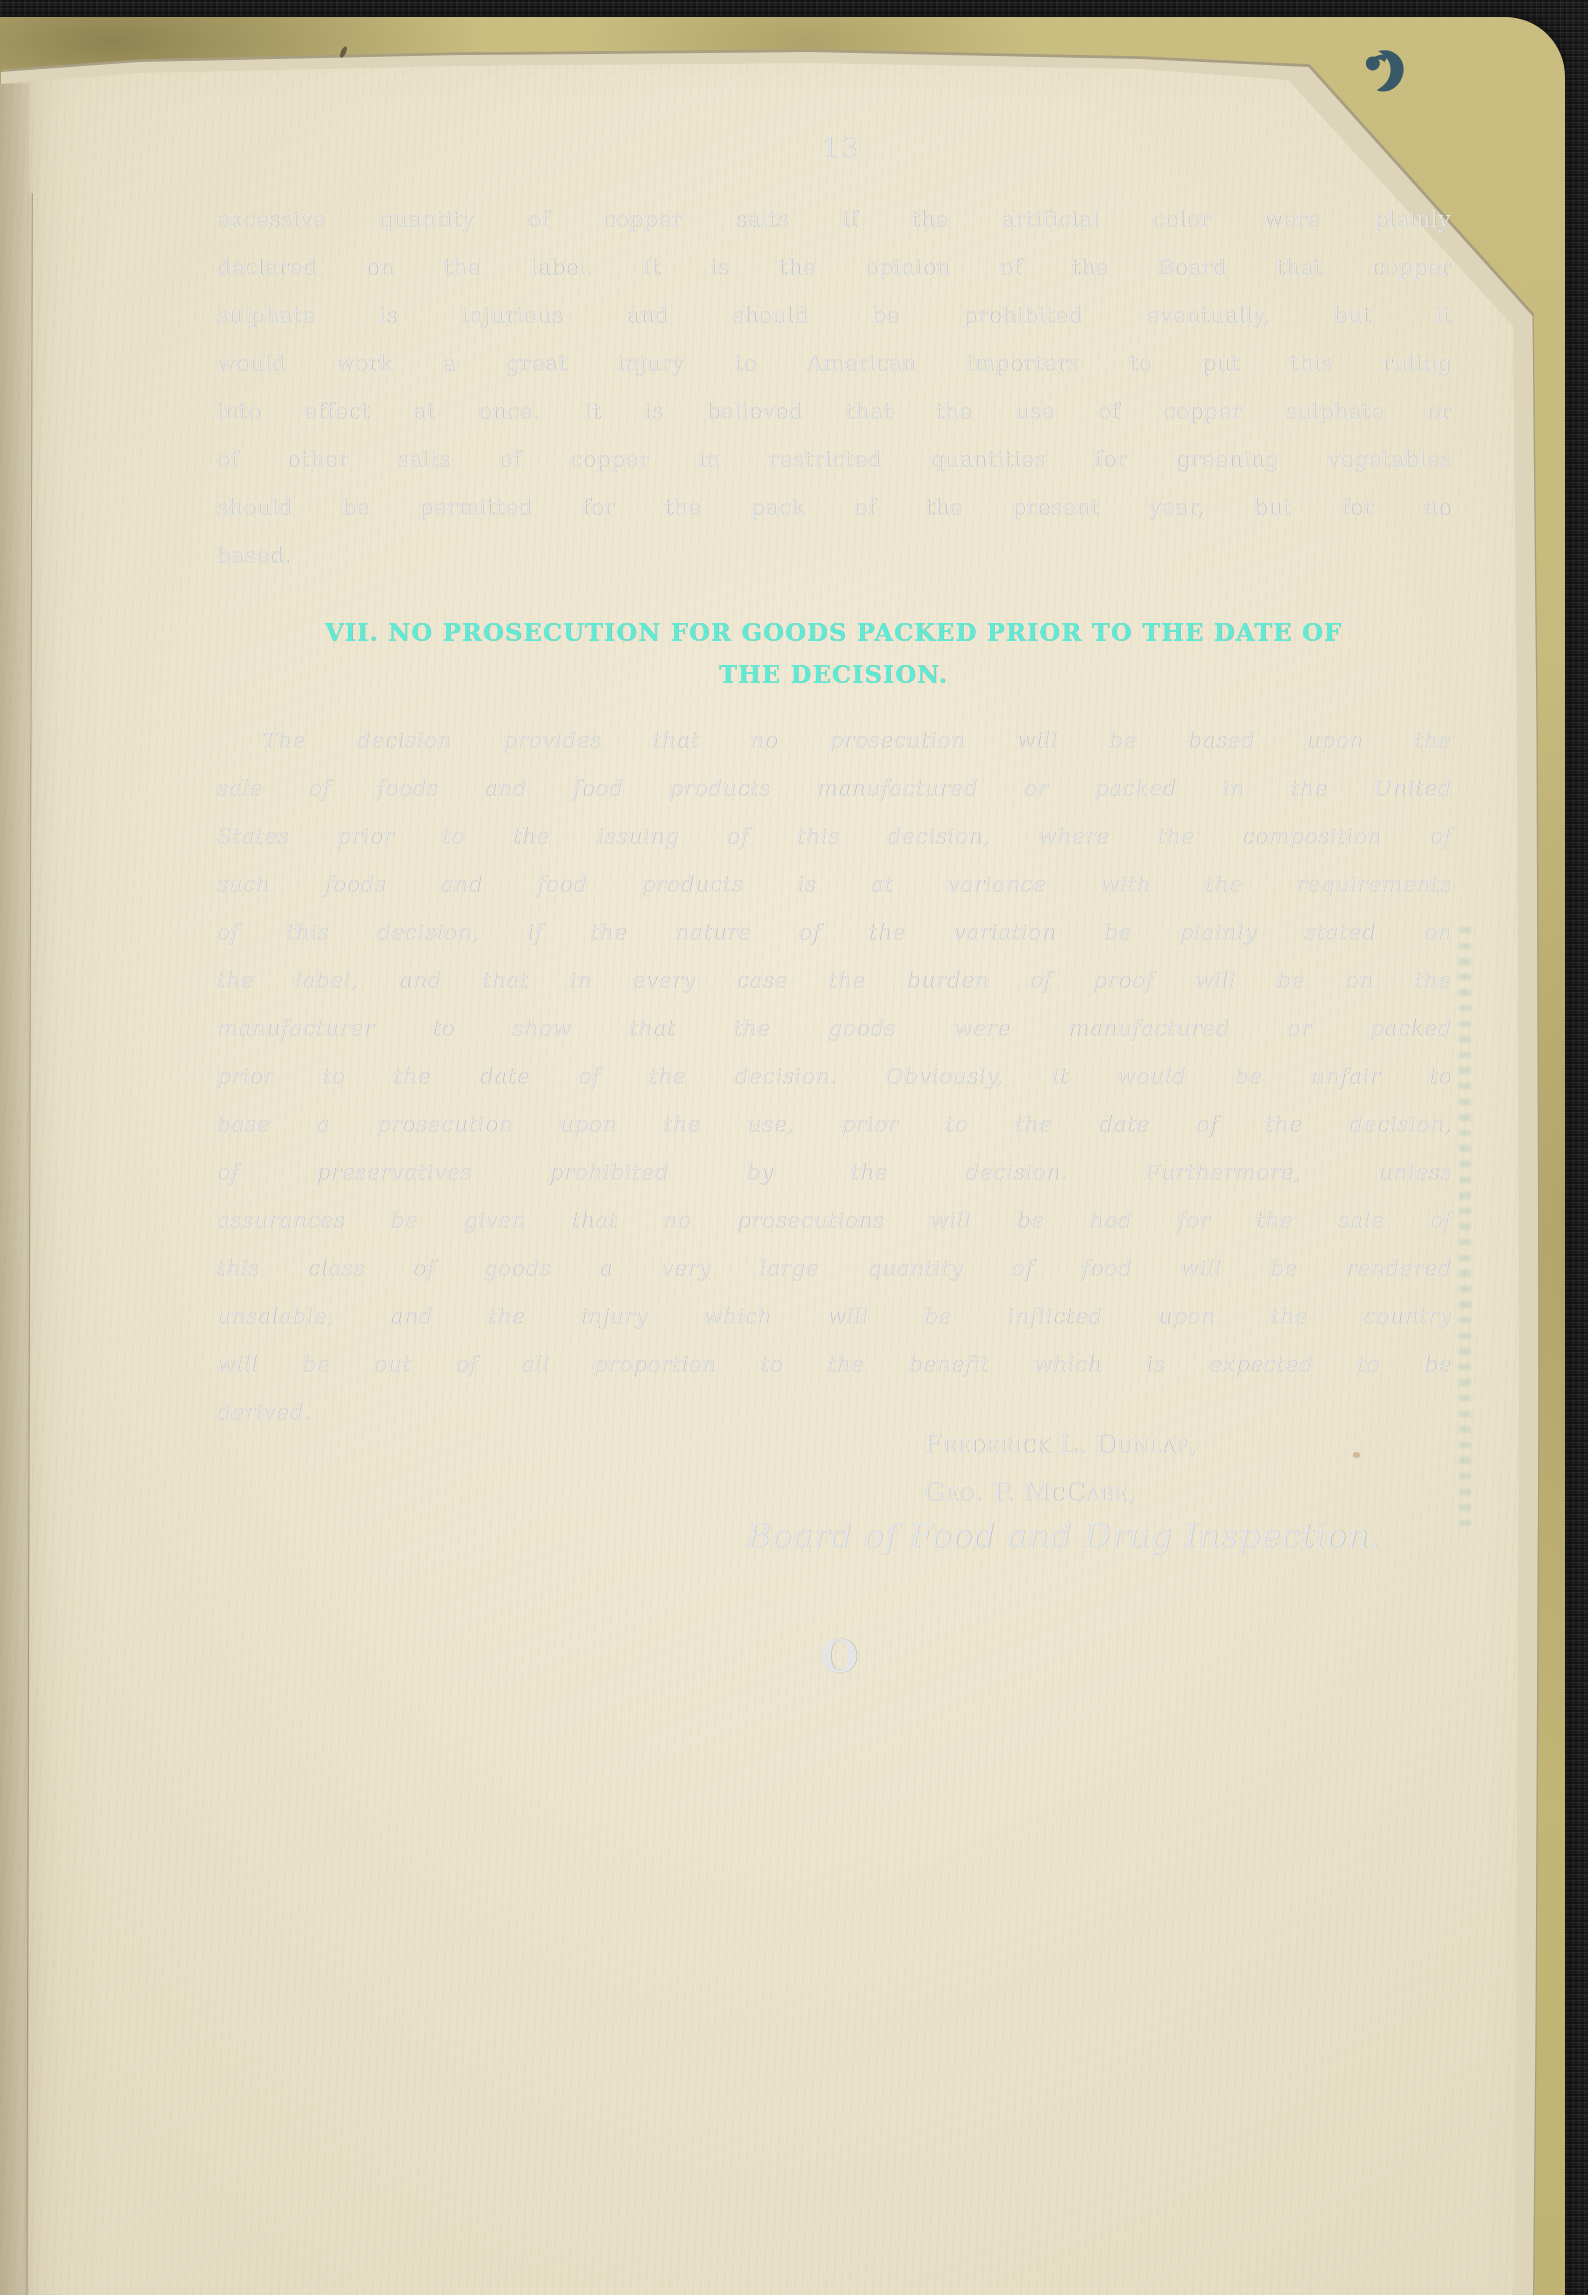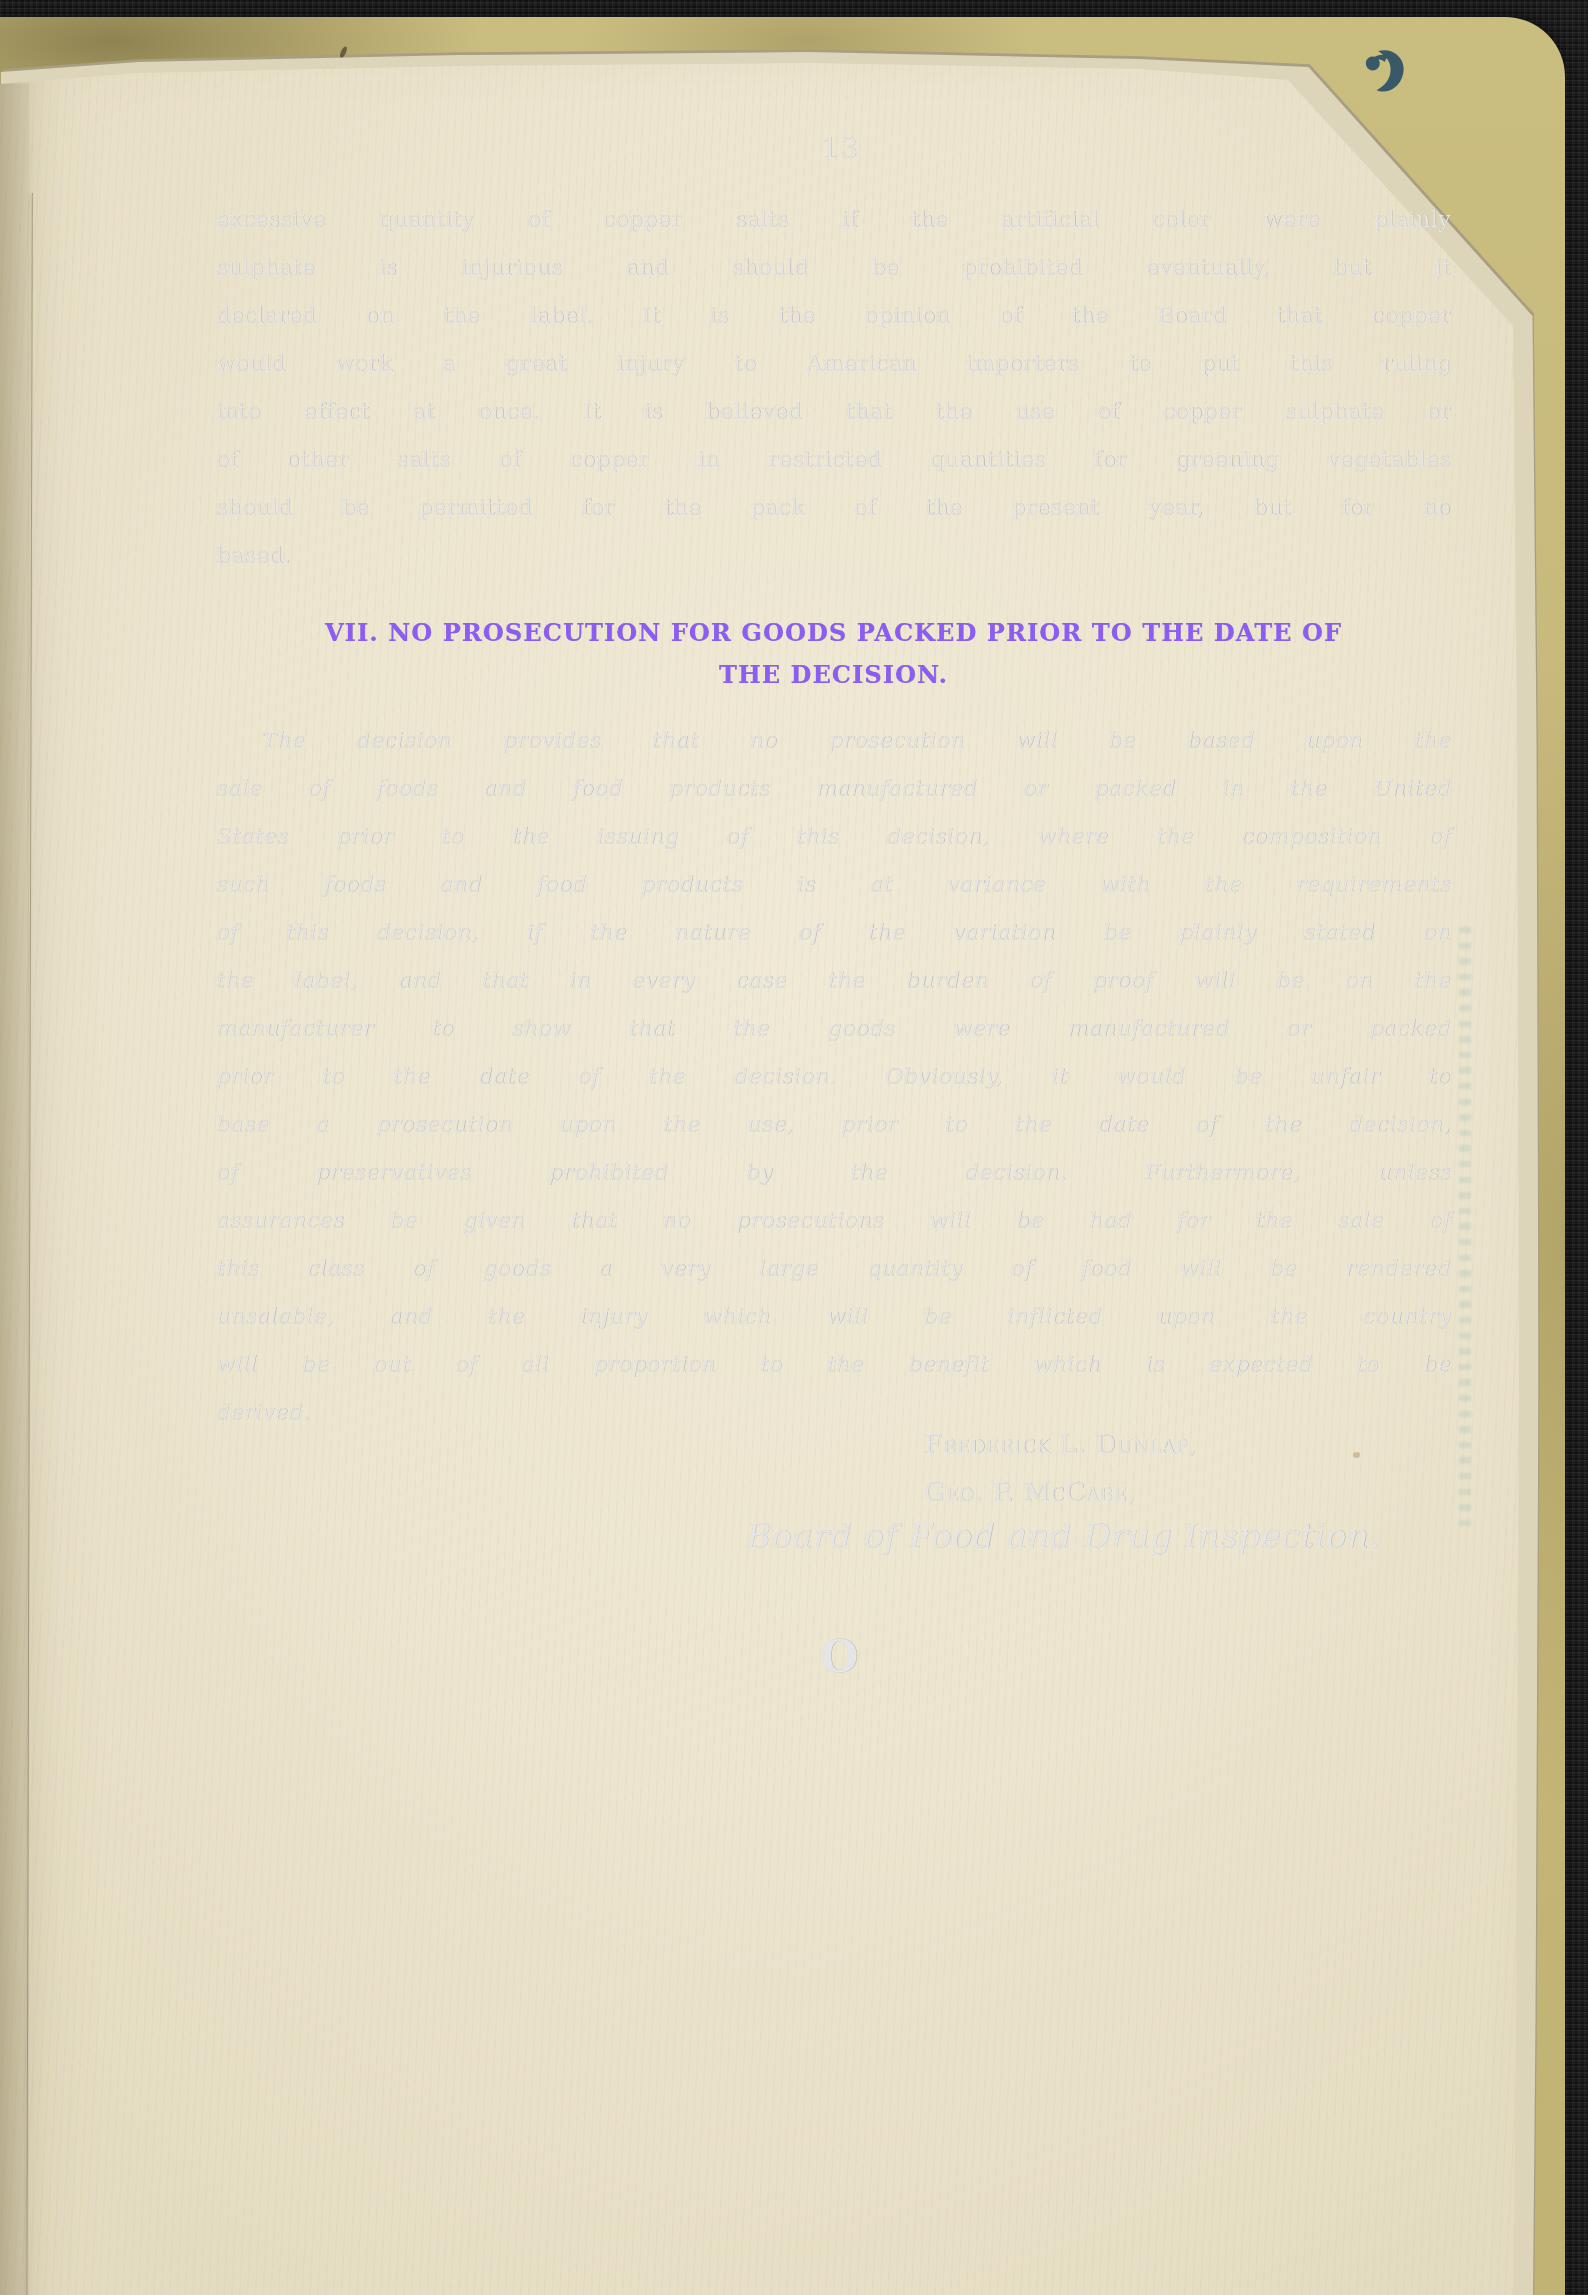--- a/index.html
+++ b/index.html
@@ -84,21 +84,21 @@
 
   .page-number { left: 753px; top: 132px; width: 174px; text-align: center; font-size: 28.5px; letter-spacing: 0.9px; }
 
   .para { left: 216px; width: 1235px; font-size: 22px; line-height: 48px; letter-spacing: 0.4px; word-spacing: 2.3px; }
   .para .tline { text-align: justify; text-align-last: justify; }
   .para .tline.tlast { text-align-last: left; }
   .p1 { top: 196px; }
   .p2 { top: 717px; font-style: italic; }
   .p2 .tline:first-child { text-indent: 46px; }
 
-  .heading { left: 216px; top: 612px; width: 1235px; text-align: center; font-weight: bold; font-size: 24px; line-height: 42px; letter-spacing: 1.1px; color: #8b5cf6; }
+  .heading { left: 216px; top: 612px; width: 1235px; text-align: center; font-weight: bold; font-size: 24px; line-height: 42px; letter-spacing: 1.1px; color: #5eead4; }
   .heading .hline { white-space: nowrap; }
 
   .sig { font-variant: small-caps; font-size: 26px; letter-spacing: 0.7px; white-space: nowrap; margin-top: 12px; }
   .sig-1 { left: 924px; top: 1417px; }
   .sig-2 { left: 924px; top: 1465px; }
   .sig-title { left: 746px; top: 1516px; font-style: italic; font-size: 34px; letter-spacing: 0.5px; white-space: nowrap; }
 
   .colophon { left: 797px; top: 1631px; width: 85px; text-align: center; font-size: 44px; font-weight: bold; }
 
   .blue-mark { left: 1358px; top: 45px; width: 51px; height: 50px; transform: rotate(8deg); opacity: 0.92; }
@@ -123,22 +123,22 @@
 <div class="abs stub-shade"></div>
 <div class="abs teal-streak"></div>
 
 <div class="abs speck-a"></div>
 <div class="abs speck-b"></div>
 
 <div class="abs ink page-number">13</div>
 
 <div class="abs ink para p1">
     <div class="tline">excessive quantity of copper salts if the artificial color were plainly</div>
+    <div class="tline">declared on the label.  It is the opinion of the Board that copper</div>
     <div class="tline">sulphate is injurious and should be prohibited eventually, but it</div>
-    <div class="tline">declared on the label.  It is the opinion of the Board that copper</div>
     <div class="tline">would work a great injury to American importers to put this ruling</div>
     <div class="tline">into effect at once.  It is believed that the use of copper sulphate or</div>
     <div class="tline">of other salts of copper in restricted quantities for greening vegetables</div>
     <div class="tline">should be permitted for the pack of the present year, but for no</div>
     <div class="tline tlast">based.</div>
   </div>
 
 <div class="abs ink heading">
   <div class="hline">VII. NO PROSECUTION FOR GOODS PACKED PRIOR TO THE DATE OF</div>
   <div class="hline">THE DECISION.</div>

